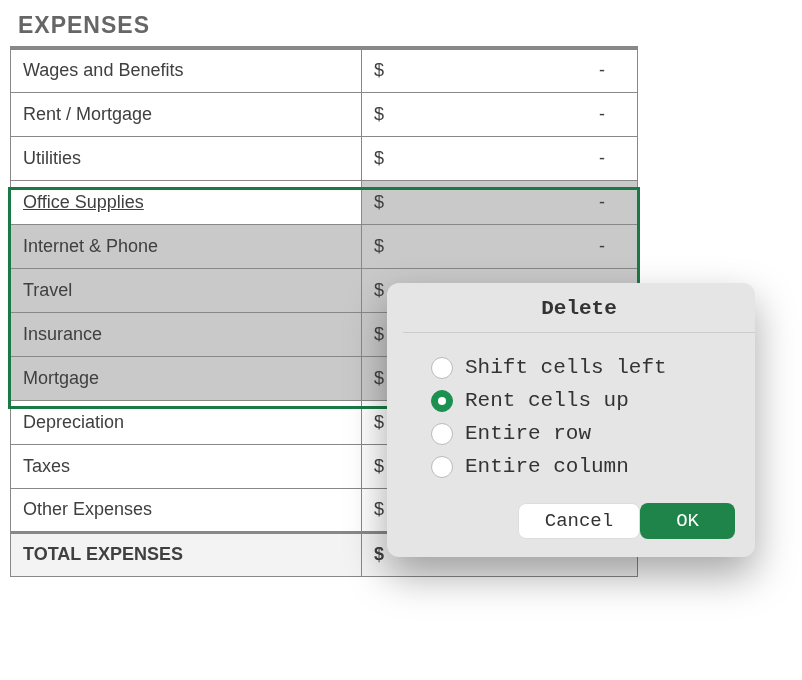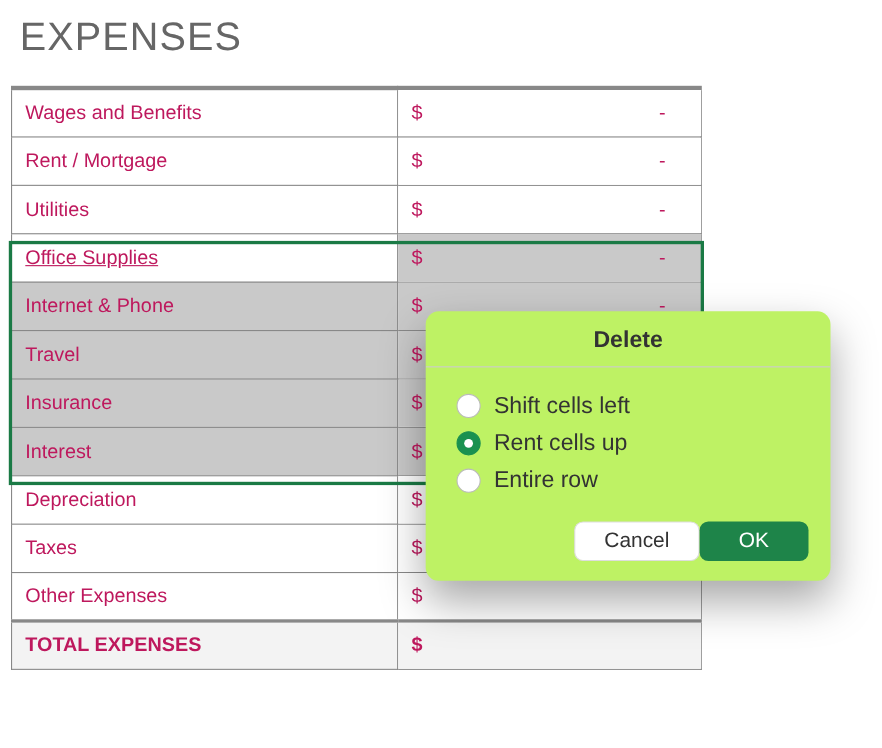--- a/index.html
+++ b/index.html
@@ -5,41 +5,41 @@
     * { box-sizing: border-box; margin: 0; padding: 0; }
     body {
       font-family: "Century Gothic", "Avant Garde", Futura, sans-serif;
       background: #fff;
       padding: 0;
       width: 802px;
       height: 680px;
       position: relative;
     }
     .heading {
-      font-size: 36px;
+      font-size: 23px;
       letter-spacing: 1px;
       color: #666;
-      padding: 12px 0 24px 18px;
-      font-weight: 400;
+      padding: 12px 0 7px 18px;
+      font-weight: 700;
     }
     .table-wrap {
       position: relative;
       margin-left: 10px;
       width: 628px;
     }
     table {
       border-collapse: collapse;
       width: 100%;
       border-top: 4px solid #888;
     }
     td {
       border: 1px solid #888;
       padding: 10px 12px;
       font-size: 18px;
-      color: #be185d;
+      color: #404040;
       height: 44px;
       vertical-align: middle;
     }
     td.label-cell {
       width: 56%;
       background: #fff;
     }
     td.value-cell {
       width: 44%;
       background: #fff;
@@ -79,26 +79,27 @@
       width: 632px;
       height: 222px;
       z-index: 2;
     }
     
     .dialog {
       position: absolute;
       left: 387px;
       top: 283px;
       width: 368px;
-      background: #bef264;
+      background: #e5e5e5;
       border-radius: 12px;
       box-shadow: 0 18px 40px rgba(0,0,0,0.35);
-      font-family: Liberation Sans, sans-serif;
+      font-family: Liberation Mono, monospace;
       z-index: 10;
       overflow: hidden;
+      padding-left: 16px;
     }
     .dlg-title {
       text-align: center;
       font-weight: 700;
       font-size: 21px;
       color: #333;
       padding: 14px 0 12px 0;
       border-bottom: 1px solid #ccc;
     }
     .dlg-body {
@@ -213,21 +214,21 @@
         </td>
       </tr>
       <tr class="sel">
         <td class="label-cell">Insurance</td>
         <td class="value-cell">
           <span class="currency">$</span>
           <span class="dash"></span>
         </td>
       </tr>
       <tr class="sel">
-        <td class="label-cell">Interest</td>
+        <td class="label-cell">Mortgage</td>
         <td class="value-cell">
           <span class="currency">$</span>
           <span class="dash"></span>
         </td>
       </tr>
       <tr>
         <td class="label-cell">Depreciation</td>
         <td class="value-cell">
           <span class="currency">$</span>
           <span class="dash"></span>
@@ -266,19 +267,23 @@
       <span class="radio"></span>
       <span>Shift cells left</span>
     </div>
     <div class="radio-row">
       <span class="radio checked"></span>
       <span>Rent cells up</span>
     </div>
     <div class="radio-row">
       <span class="radio"></span>
       <span>Entire row</span>
+    </div>
+    <div class="radio-row">
+      <span class="radio"></span>
+      <span>Entire column</span>
     </div>
   </div>
   <div class="dlg-buttons">
     <button class="btn btn-cancel">Cancel</button>
     <button class="btn btn-ok">OK</button>
   </div>
 </div>
 
 </body></html>

